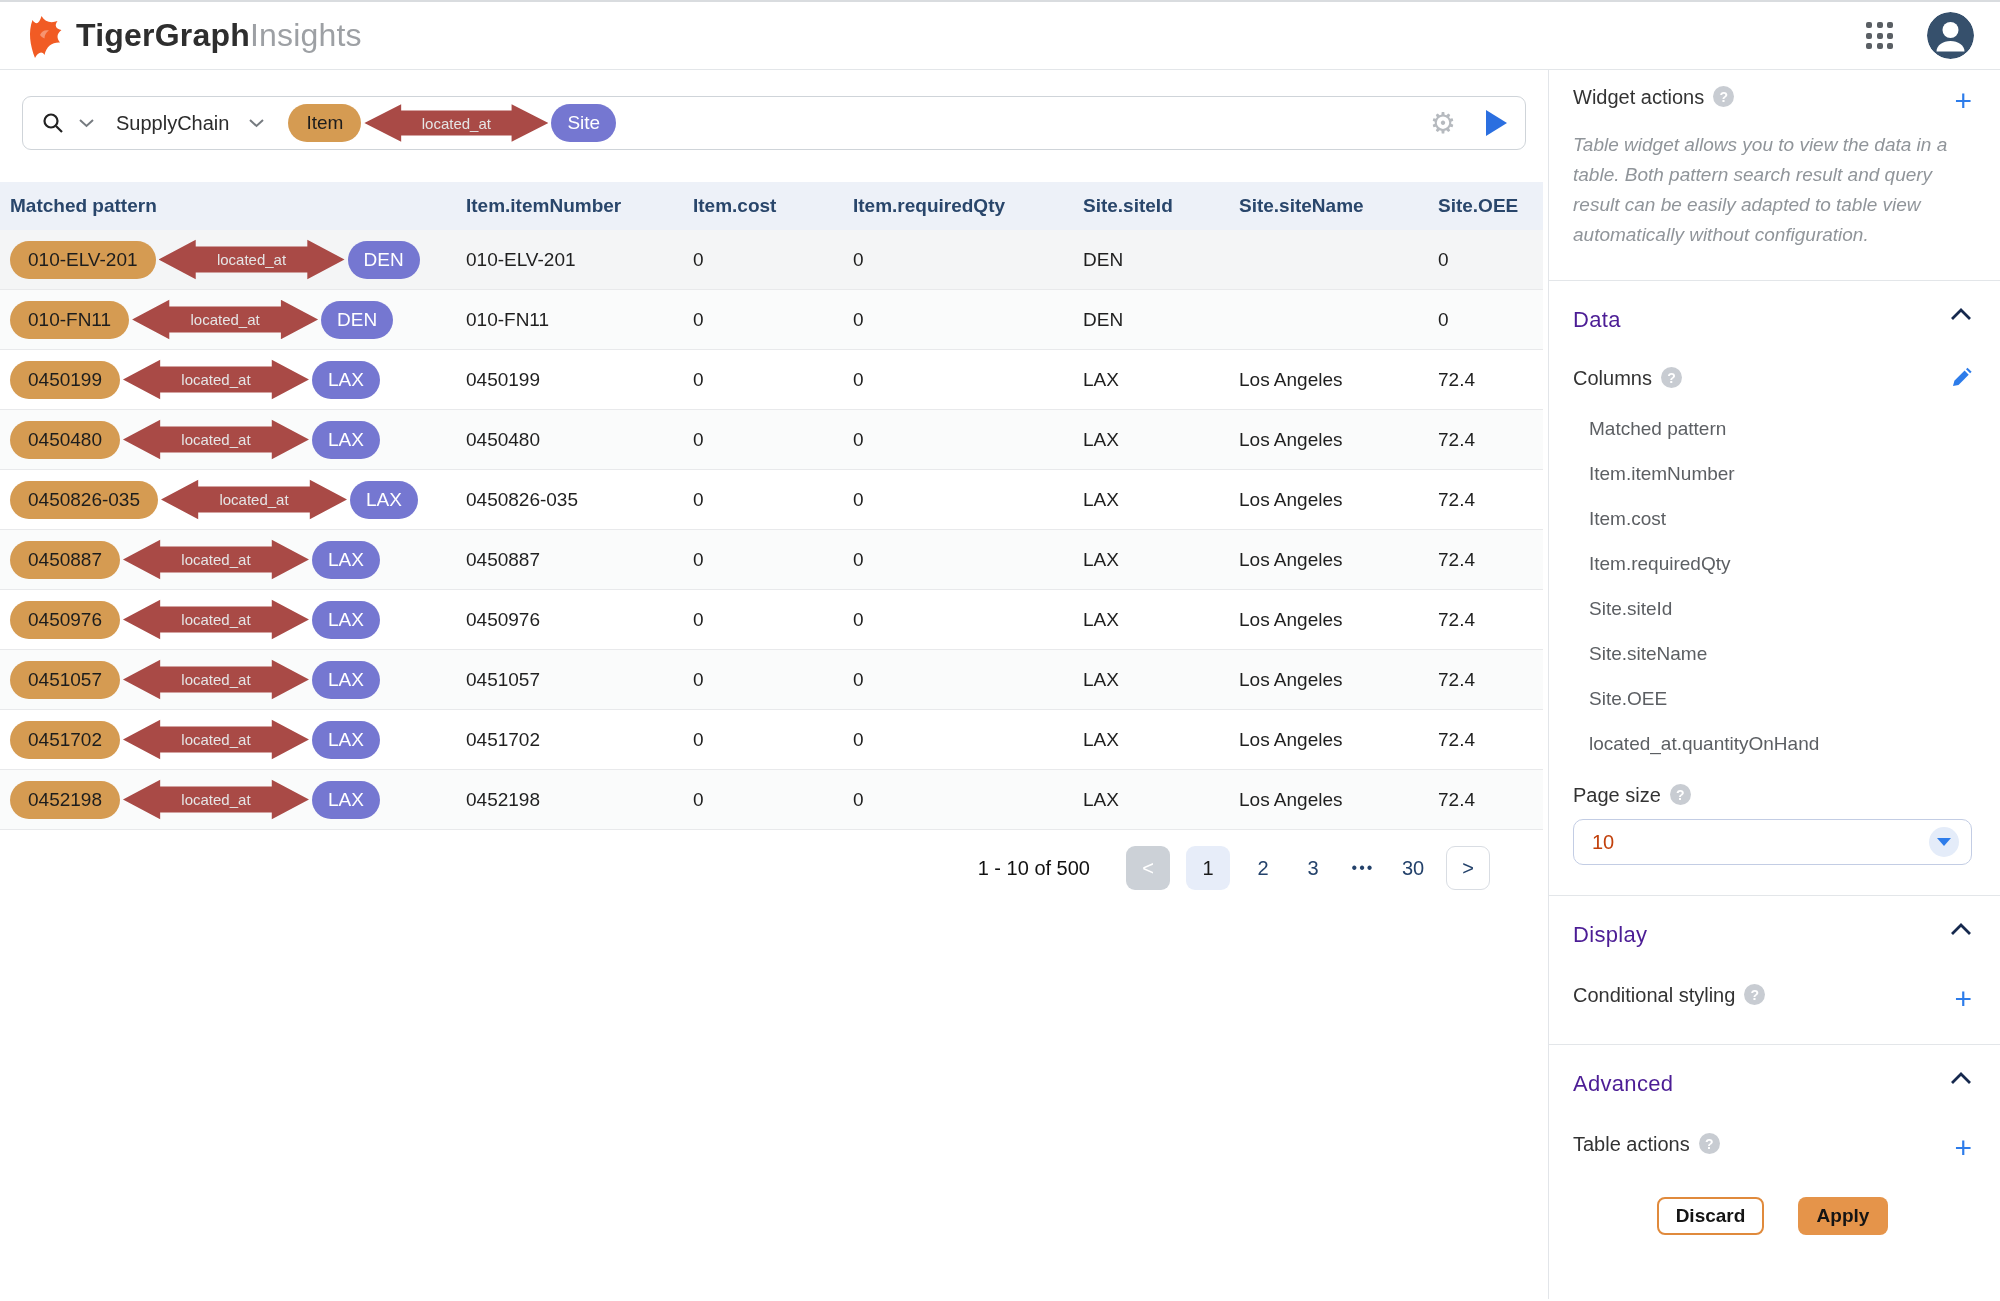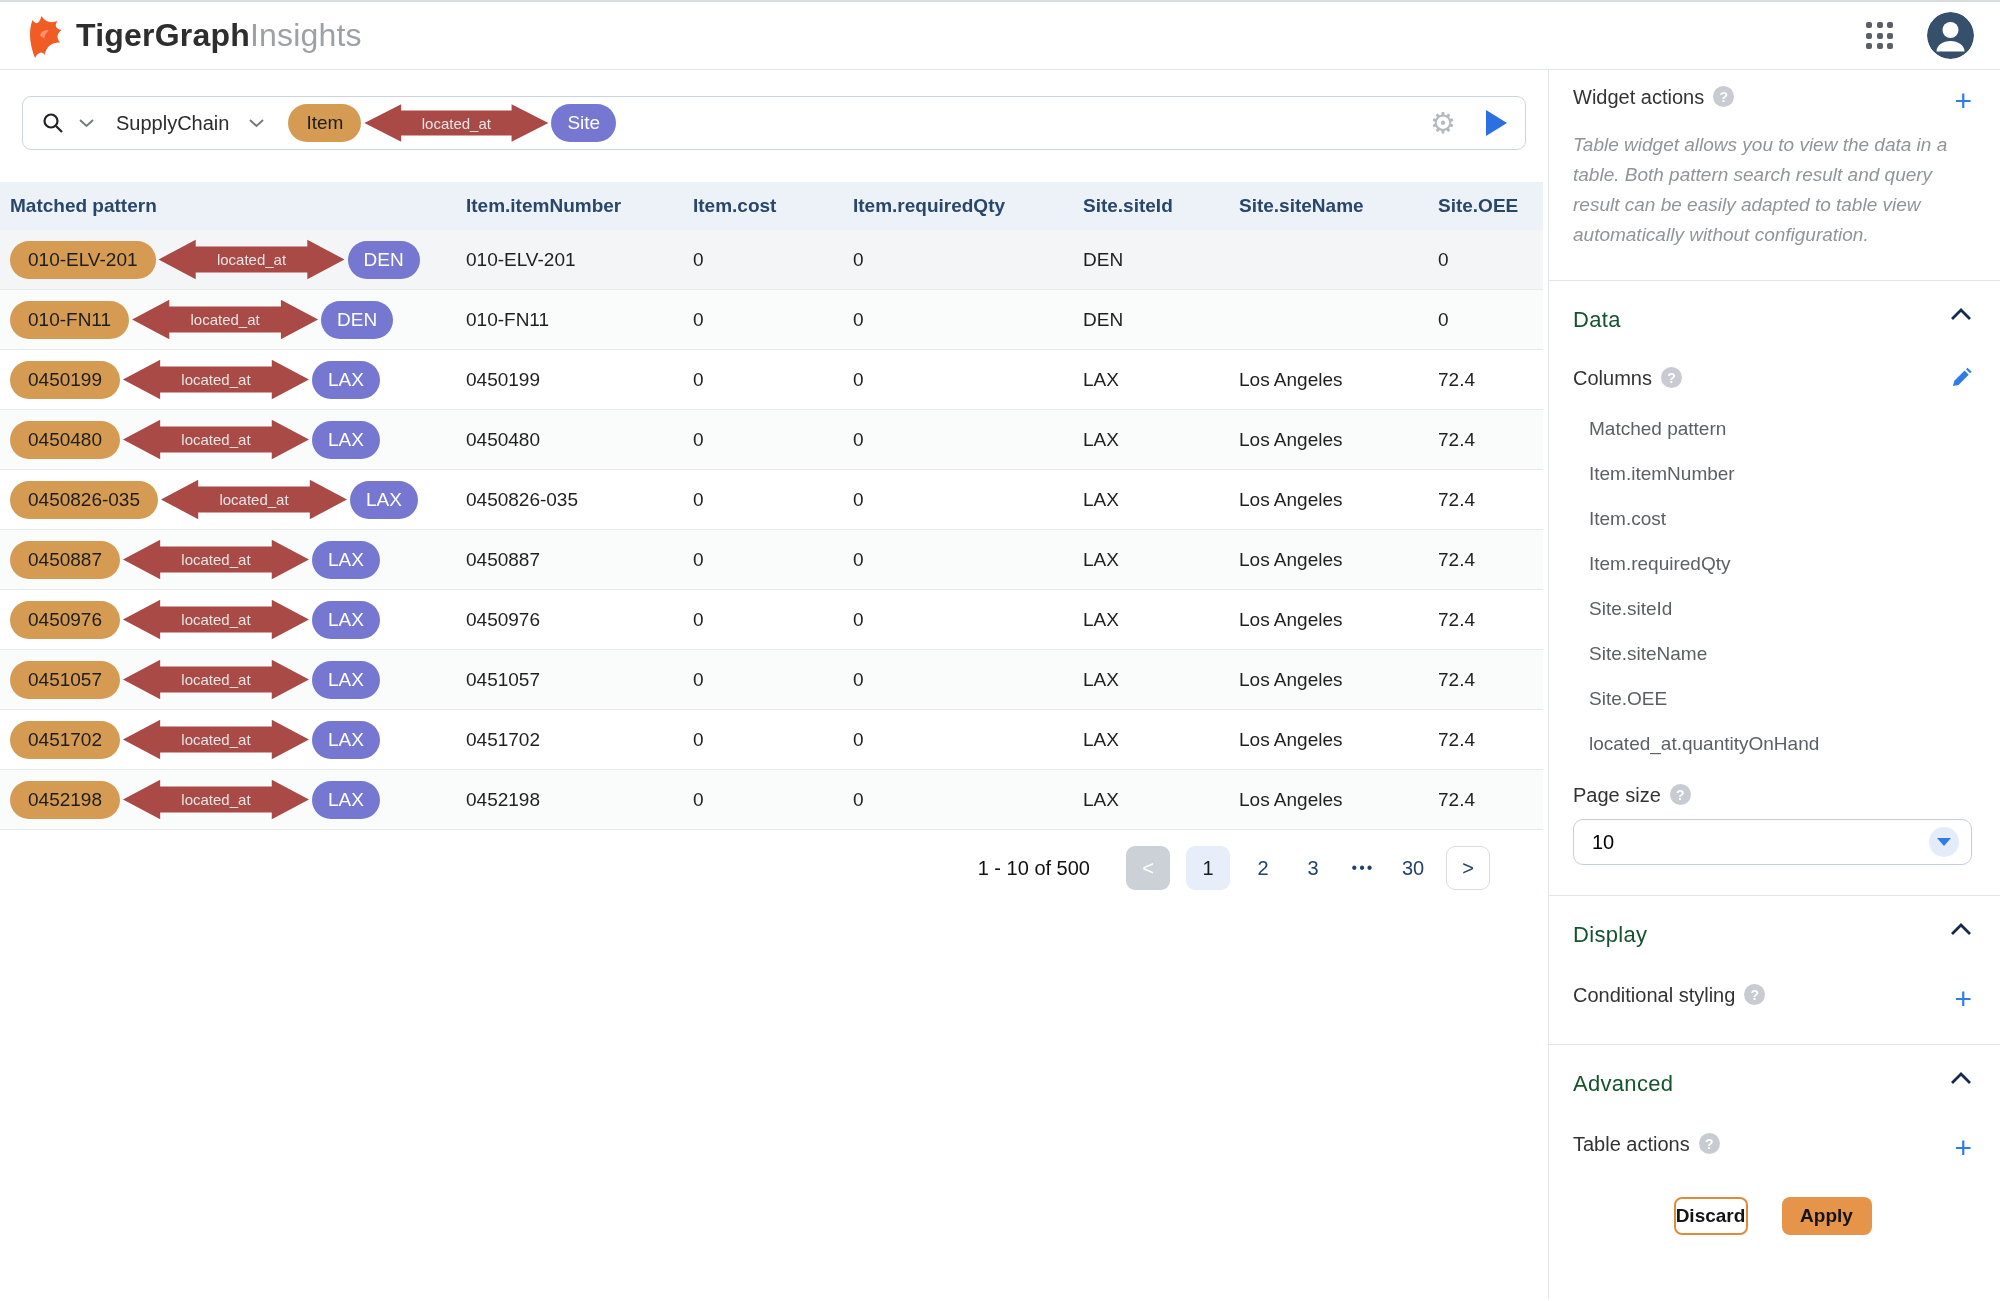--- a/index.html
+++ b/index.html
@@ -57,42 +57,42 @@
   .pg-prev { background:#ccd1d7; color:#fff; }
   .pg-next { background:#fff; border:1px solid #d9dde3; color:#24426b; }
   .pg-page { color:#24426b; cursor:pointer; min-width:34px; text-align:center; }
   .pg-page.current { background:#e7edf9; color:#1b1b1b; width:44px; height:44px; border-radius:9px;
                      display:flex; align-items:center; justify-content:center; }
   .pg-page.ellipsis { letter-spacing:2px; font-size:16px; }
 
   
   .sb-row { display:flex; }
   .sb-title { font-size:20px; color:#333; }
-  .sb-section-title { font-size:22px; color:#14532d; font-weight:500; letter-spacing:.3px; }
+  .sb-section-title { font-size:22px; color:#4c1d95; font-weight:500; letter-spacing:.3px; }
   .help-dot { width:21px; height:21px; border-radius:50%; background:#c8ccd2; color:#fff; font-size:14px; font-weight:bold;
               display:inline-flex; align-items:center; justify-content:center; margin-left:9px; }
   .plus { margin-left:auto; color:#2d7cea; font-size:30px; font-weight:300; line-height:1; cursor:pointer; }
   .chev-up { margin-left:auto; cursor:pointer; display:flex; }
   .pencil { margin-left:auto; cursor:pointer; display:flex; }
   .sb-desc { margin-top:14px; font-size:19px; font-style:italic; color:#90959a; line-height:30px; }
   .sb-hr { border:none; border-top:1px solid #e3e6e9; margin:30px -28px 26px -24px; }
   .col-list { margin-top:16px; }
   .col-list div { font-size:19px; color:#5c5f63; padding:11.5px 0 11.5px 16px; }
   .pagesize-label { margin-top:18px; }
   .pagesize-select { margin-top:12px; height:46px; border:1.5px solid #c3cde4; border-radius:10px;
                      display:flex; align-items:center; padding:0 12px 0 18px; cursor:pointer; }
-  .pagesize-value { font-size:20px; color:#000000; }
+  .pagesize-value { font-size:20px; color:#c2410c; }
   .dd-circle { margin-left:auto; width:30px; height:30px; border-radius:50%; background:#e4ecf9;
                display:flex; align-items:center; justify-content:center; }
   .dd-caret { width:0; height:0; border-left:7px solid transparent; border-right:7px solid transparent;
               border-top:8px solid #2d7cea; }
   .sb-footer { margin-top:34px; display:flex; justify-content:center; gap:34px; padding-bottom:18px; }
   .btn { height:38px; border-radius:8px; font-size:19px; font-weight:bold; color:#141414;
          display:flex; align-items:center; justify-content:center; cursor:pointer; }
-  .btn-discard { width:74px; background:#fff; border:2px solid #e08a3c; }
+  .btn-discard { width:107px; background:#fff; border:2px solid #e08a3c; }
   .btn-apply { width:90px; background:#e5944a; border:none; }
 </style>
 </head>
 <body>
 
 <header class="topnav">
   <div class="brand">
     <span style="display:flex;">
       <svg width="40" height="46" viewBox="0 0 40 46">
         <path fill="#f15b24" d="M9 45 C4 32 2 19 6.5 7 C10 12.5 13.5 10.5 15.5 3 C19 9 25 10.5 31.5 8 C28 12.5 30 16 35.5 17 C30.5 21 30.5 25 34 29.5 C26.5 29 20.5 33 18.5 42 C15.5 37 11.5 40.5 9 45 Z"></path>

